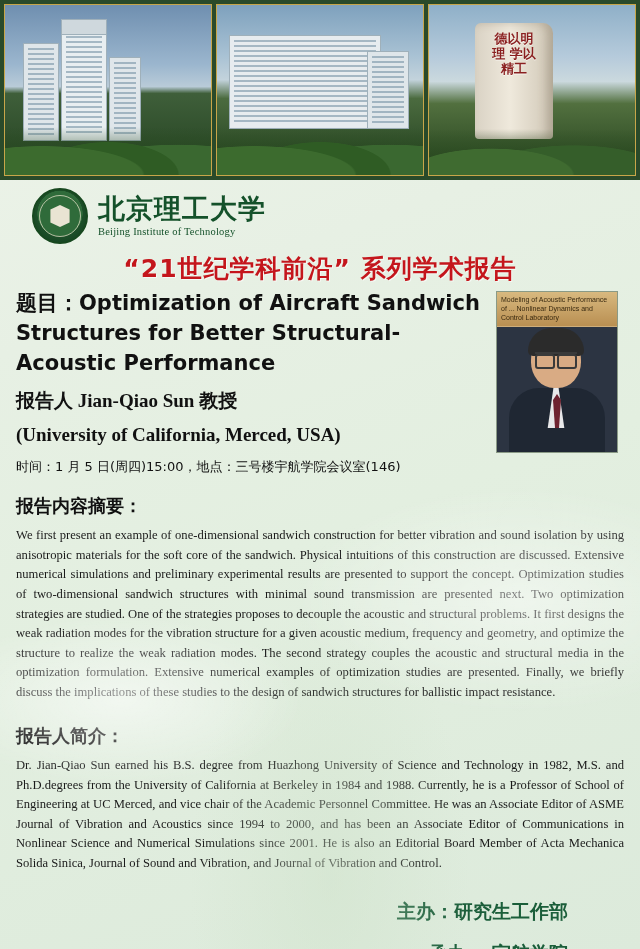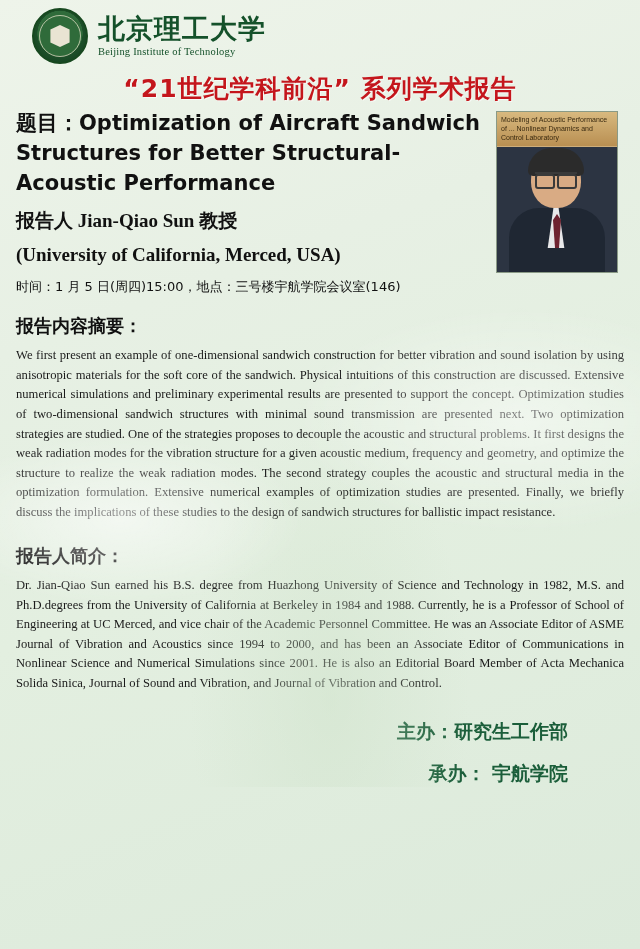--- a/index.html
+++ b/index.html
@@ -284,20 +284,39 @@
     font-weight: bold;
     color: #1b5e3a;
   }
   .sign div { margin-bottom: 16px; }
 </style>
 </head>
 <body>
 
 <div class="poster">
 
+  <div class="banner">
+    <div class="banner-cell b1">
+      <div class="tower t-a"></div>
+      <div class="tower t-b"></div>
+      <div class="tower t-c"></div>
+      <div class="roof"></div>
+      <div class="trees"></div>
+    </div>
+    <div class="banner-cell b2">
+      <div class="tower t-wide"></div>
+      <div class="tower t-side"></div>
+      <div class="trees"></div>
+    </div>
+    <div class="banner-cell b3">
+      <div class="stone"></div>
+      <div class="stone-text">德以明理 学以精工</div>
+      <div class="bush"></div>
+    </div>
+  </div>
 
   <div class="body-wrap">
     <div class="leaf-bg"></div>
 
     <div class="logo-row">
       <div class="crest">
         <div class="crest-ring"></div>
       </div>
       <div class="uni-names">
         <div class="uni-cn">北京理工大学</div>

